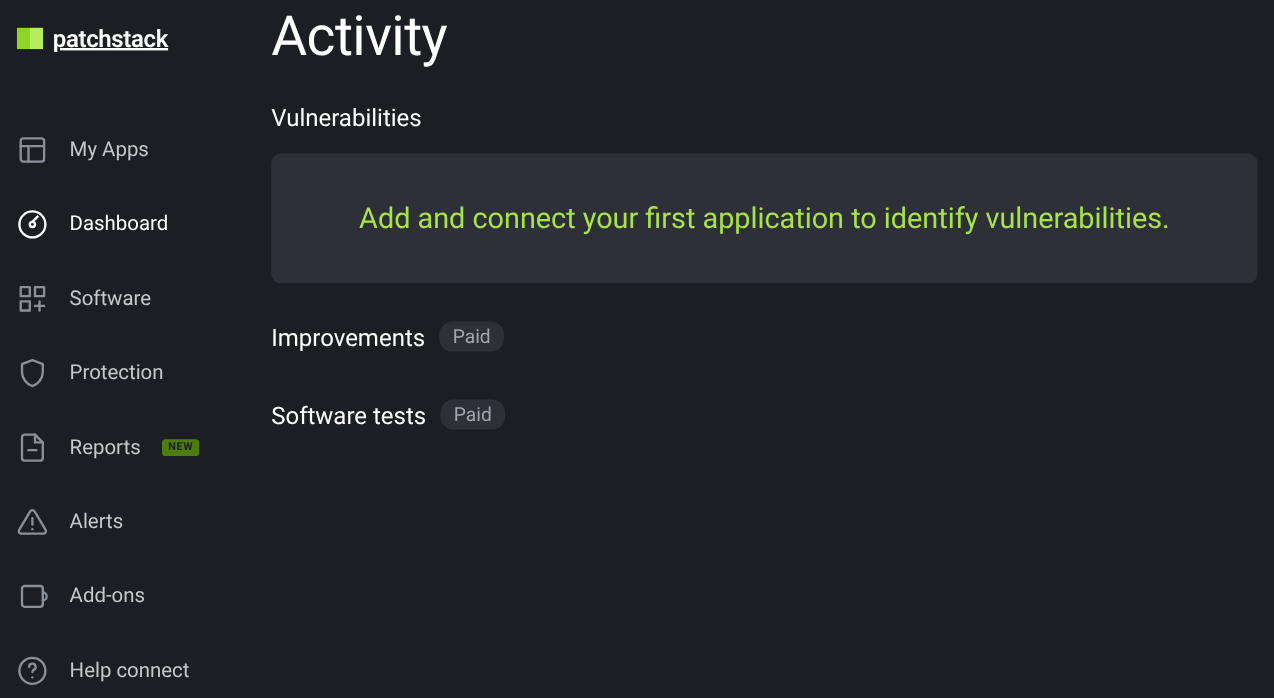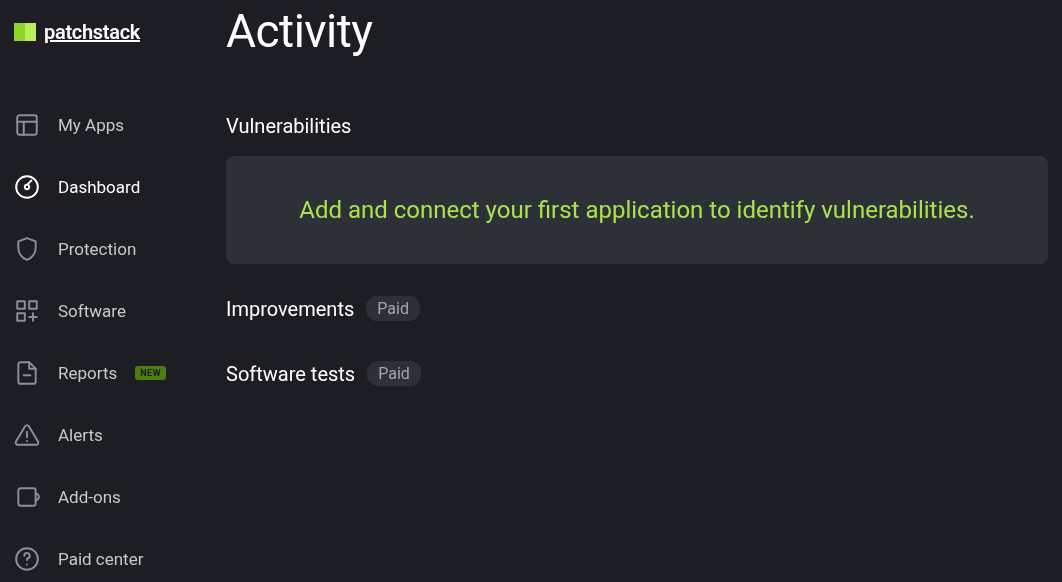--- a/index.html
+++ b/index.html
@@ -80,21 +80,21 @@
       border-radius: 3px;
     }
     .main {
       flex: 1;
       padding: 4px 14px 0 0;
     }
     .page-title {
       font-size: 46px;
       font-weight: 400;
       letter-spacing: -0.5px;
-      margin-bottom: 56px;
+      margin-bottom: 28px;
     }
     .section-row {
       display: flex;
       align-items: center;
       gap: 12px;
       margin-bottom: 18px;
     }
     .section-heading {
       font-size: 20px;
       font-weight: 400;
@@ -153,42 +153,42 @@
           <circle cx="12" cy="12" r="2"></circle>
           <line x1="12" y1="10" x2="16" y2="6"></line>
         </svg>
       </span>
       <span class="nav-label">Dashboard</span>
     </div>
 
     <div class="nav-item nav-item-inactive">
       <span class="nav-icon-wrap">
         <svg width="26" height="26" viewBox="0 0 24 24" fill="none" stroke-width="1.8" stroke-linecap="round" stroke-linejoin="round">
-          <path d="M12 2 L20 5 V11 C20 16 16.5 20.5 12 22 C7.5 20.5 4 16 4 11 V5 Z"></path>
-        </svg>
-      </span>
-      <span class="nav-label">Protection</span>
-    </div>
-
-    <div class="nav-item nav-item-inactive">
-      <span class="nav-icon-wrap">
-        <svg width="26" height="26" viewBox="0 0 24 24" fill="none" stroke-width="1.8" stroke-linecap="round" stroke-linejoin="round">
           <rect x="3" y="3" width="7" height="7"></rect>
           <rect x="14" y="3" width="7" height="7"></rect>
           <rect x="3" y="14" width="7" height="7"></rect>
           <line x1="17.5" y1="14" x2="17.5" y2="21"></line>
           <line x1="14" y1="17.5" x2="21" y2="17.5"></line>
         </svg>
       </span>
       <span class="nav-label">Software</span>
     </div>
 
     <div class="nav-item nav-item-inactive">
       <span class="nav-icon-wrap">
         <svg width="26" height="26" viewBox="0 0 24 24" fill="none" stroke-width="1.8" stroke-linecap="round" stroke-linejoin="round">
+          <path d="M12 2 L20 5 V11 C20 16 16.5 20.5 12 22 C7.5 20.5 4 16 4 11 V5 Z"></path>
+        </svg>
+      </span>
+      <span class="nav-label">Protection</span>
+    </div>
+
+    <div class="nav-item nav-item-inactive">
+      <span class="nav-icon-wrap">
+        <svg width="26" height="26" viewBox="0 0 24 24" fill="none" stroke-width="1.8" stroke-linecap="round" stroke-linejoin="round">
           <path d="M14 2H6a2 2 0 0 0-2 2v16a2 2 0 0 0 2 2h12a2 2 0 0 0 2-2V8z"></path>
           <polyline points="14 2 14 8 20 8"></polyline>
           <line x1="9" y1="14" x2="15" y2="14"></line>
         </svg>
       </span>
       <span class="nav-label">Reports</span>
       <span class="badge-new">NEW</span>
     </div>
 
     <div class="nav-item nav-item-inactive">
@@ -213,21 +213,21 @@
     </div>
 
     <div class="nav-item nav-item-inactive">
       <span class="nav-icon-wrap">
         <svg width="26" height="26" viewBox="0 0 24 24" fill="none" stroke-width="1.8" stroke-linecap="round" stroke-linejoin="round">
           <circle cx="12" cy="12" r="10"></circle>
           <path d="M9.5 9a2.5 2.5 0 1 1 3.5 2.3c-.8.4-1 .9-1 1.7"></path>
           <line x1="12" y1="17" x2="12" y2="17"></line>
         </svg>
       </span>
-      <span class="nav-label">Paid center</span>
+      <span class="nav-label">Help connect</span>
     </div>
 
   </nav>
 </aside>
 
 <main class="main">
   <h1 class="page-title">Activity</h1>
 
   <div class="section-row">
     <span class="section-heading">Vulnerabilities</span>

